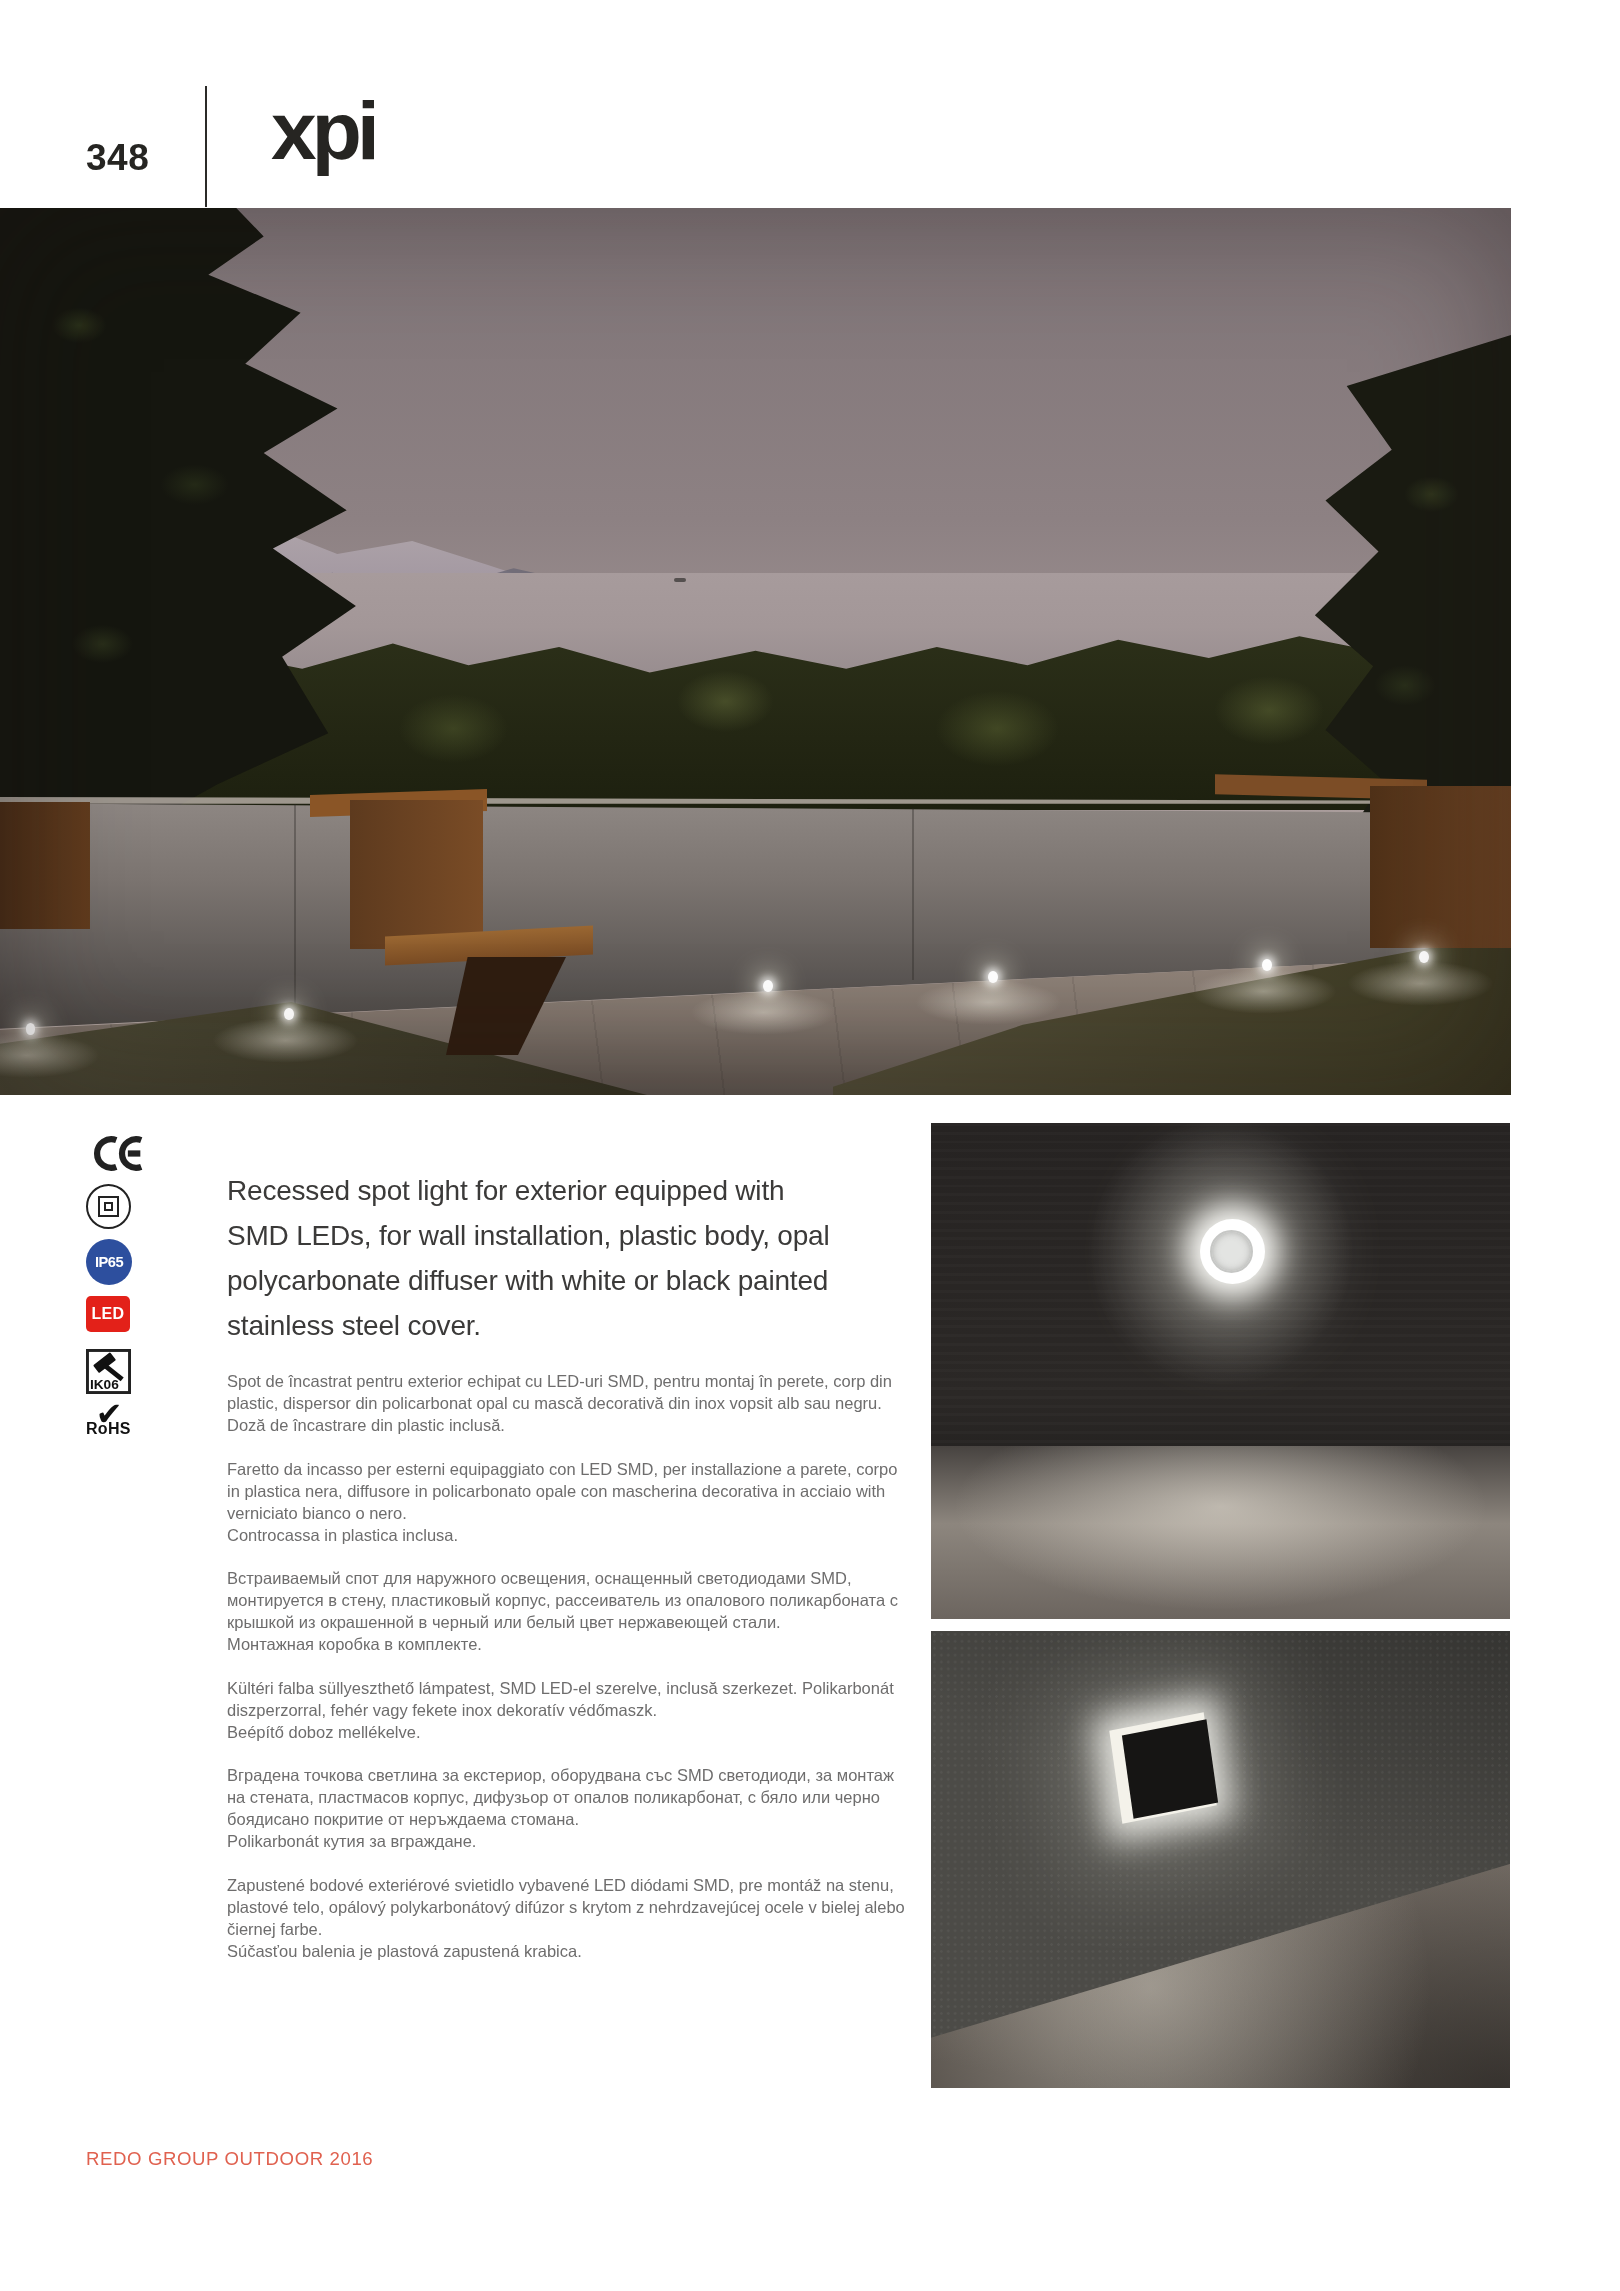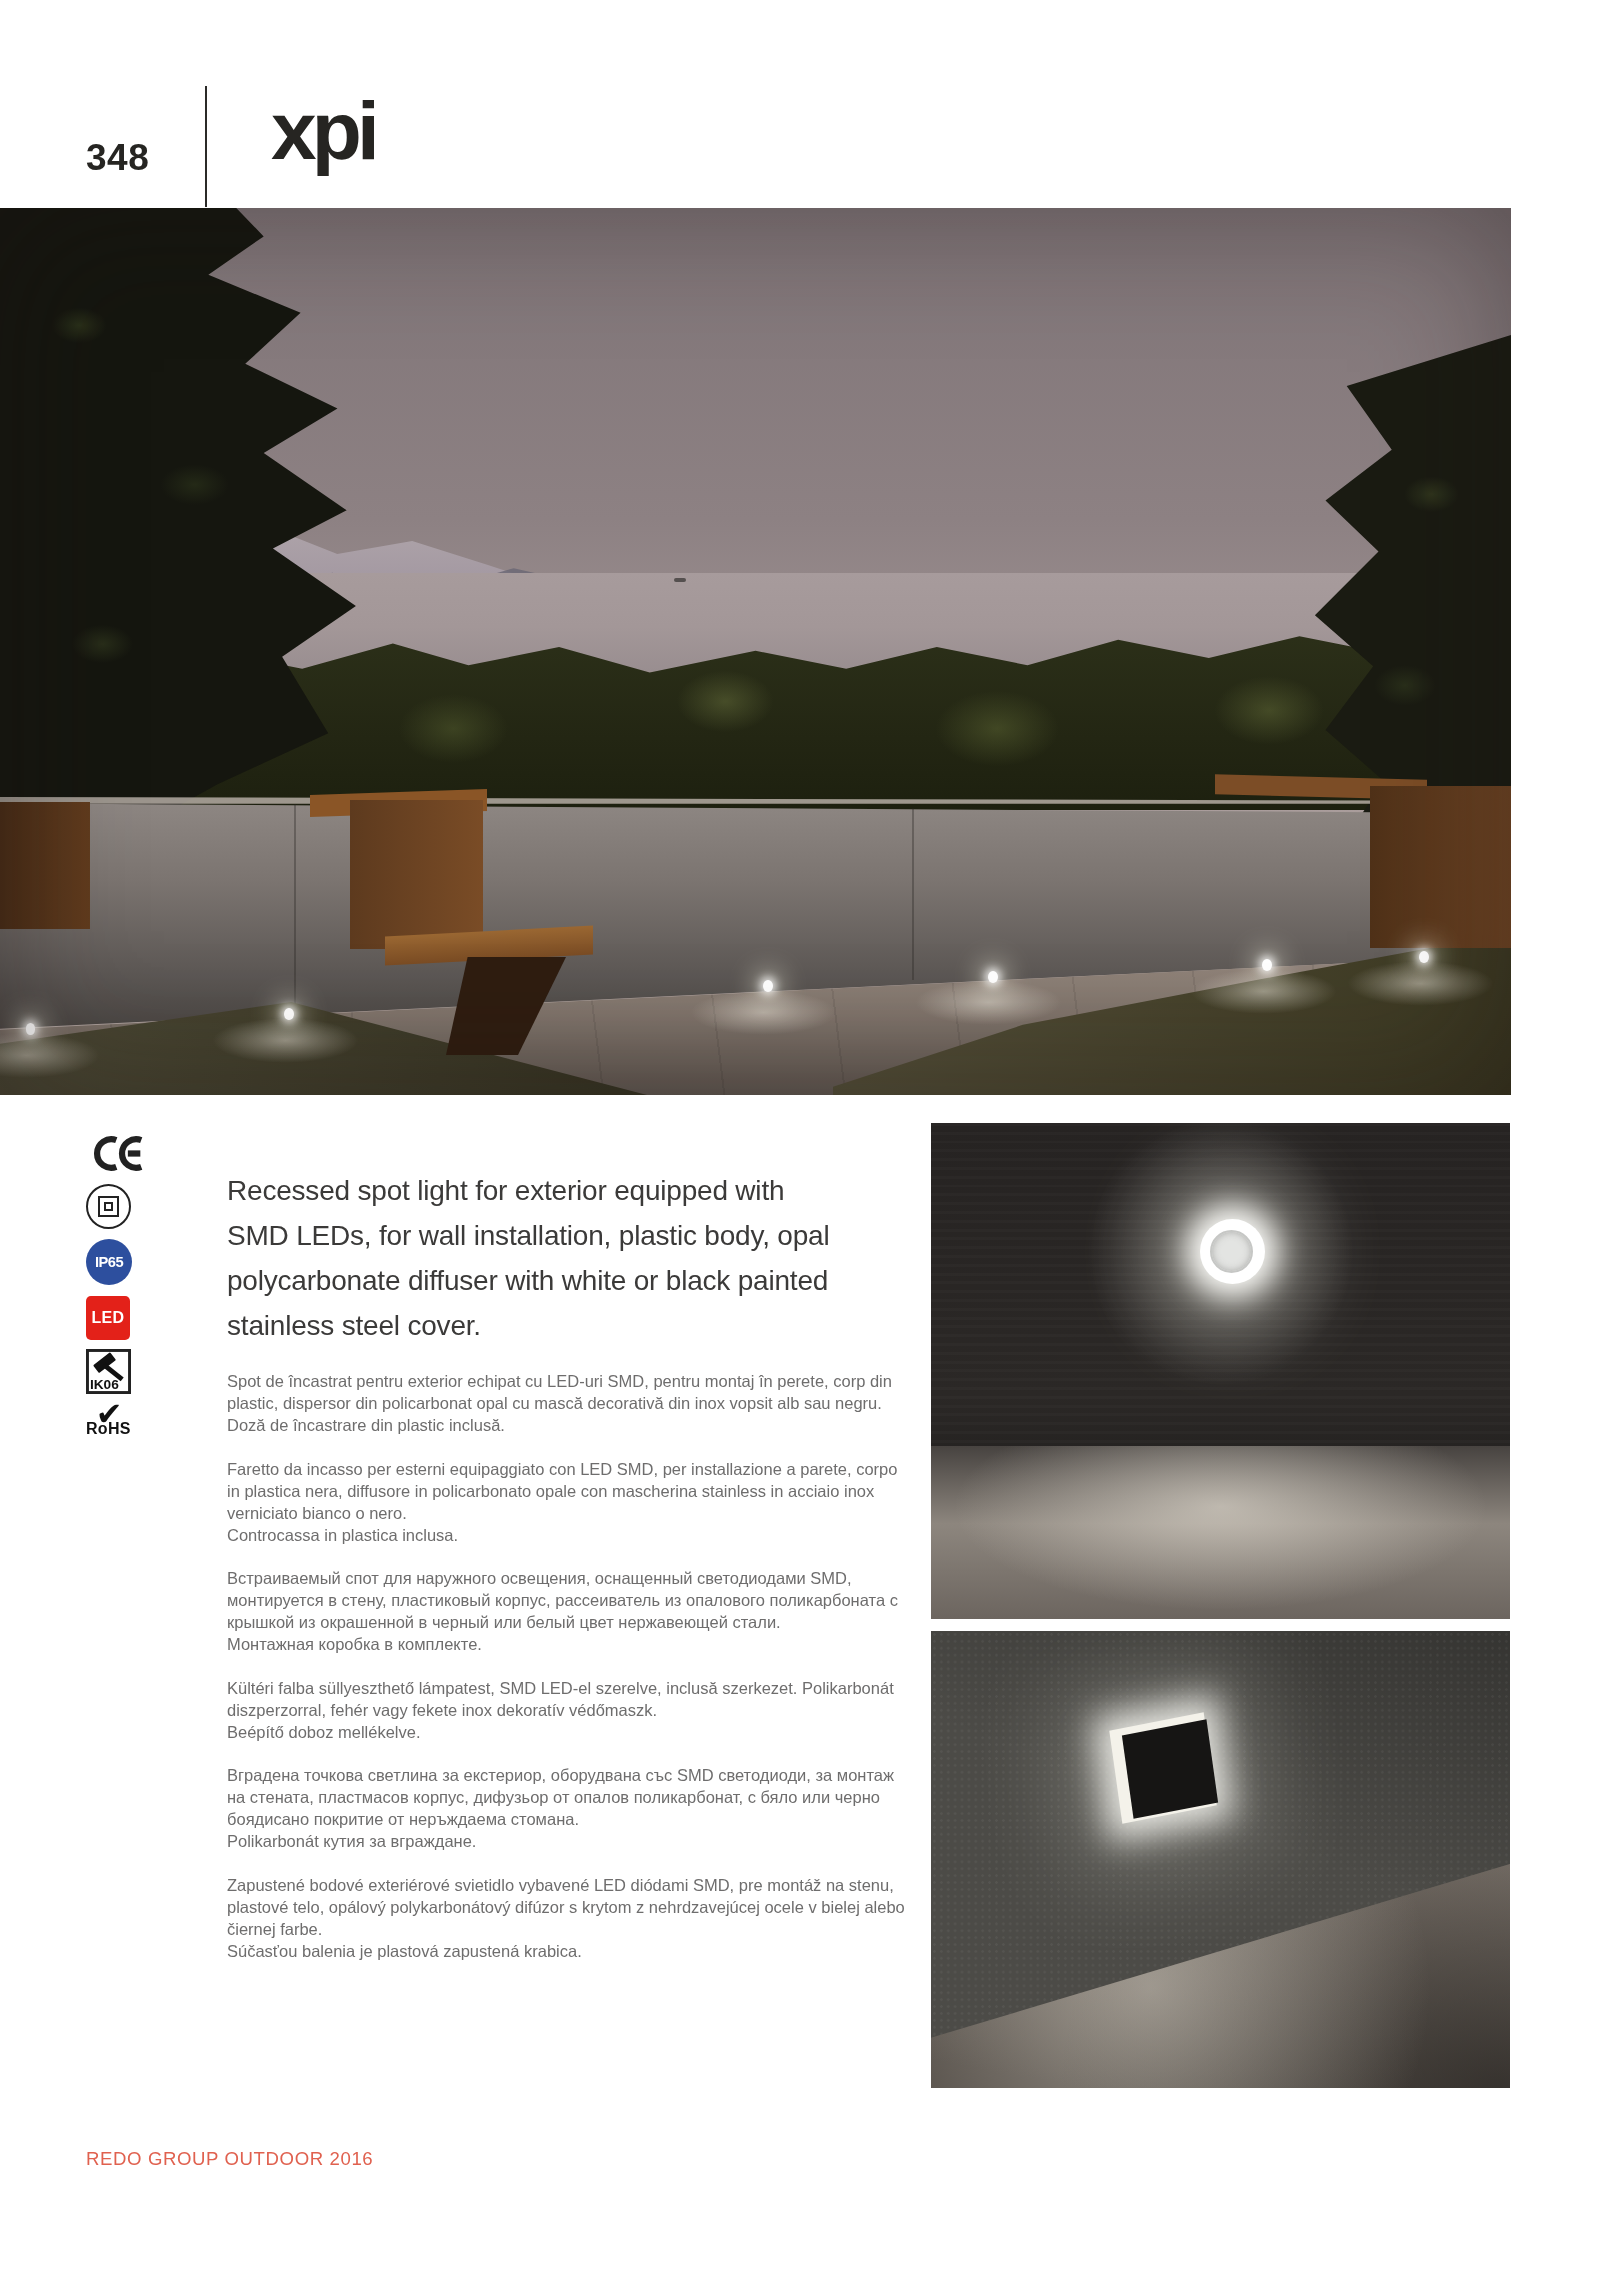--- a/index.html
+++ b/index.html
@@ -88,21 +88,21 @@
         background:radial-gradient(ellipse,rgba(235,230,218,.5),rgba(235,230,218,0) 70%);}
 
   
   .cert{position:absolute;left:86px;}
   .ce-icon{top:1133px;width:57px;height:41px;}
   .classii-icon{top:1184px;width:45px;height:45px;border:2.9px solid #222;border-radius:50%;display:flex;align-items:center;justify-content:center;}
   .classii-sq-outer{width:21.6px;height:21.6px;border:2.9px solid #222;display:flex;align-items:center;justify-content:center;}
   .classii-sq-inner{width:8.8px;height:8.8px;border:2.9px solid #222;}
   .ip65-badge{top:1239px;width:46px;height:46px;border-radius:50%;background:var(--ip65-bg);
         display:flex;align-items:center;justify-content:center;color:#fff;font-weight:bold;font-size:14.7px;letter-spacing:-0.5px;}
-  .led-badge{top:1296px;width:44px;height:44px;border-radius:4.9px;background:var(--led-bg);
+  .led-badge{top:1296px;width:44px;height:36px;border-radius:4.9px;background:var(--led-bg);
         display:flex;align-items:center;justify-content:center;color:#fff;font-weight:bold;font-size:16px;letter-spacing:0.3px;}
   .ik06-icon{top:1349px;width:45px;height:45px;}
   .rohs-icon{top:1402px;width:59px;text-align:left;color:#111;}
   .rohs-check{font-family:"DejaVu Sans",sans-serif;font-size:32px;font-weight:bold;line-height:.8;margin-left:9.8px;}
   .rohs-label{font-size:16px;font-weight:bold;letter-spacing:0.3px;margin-top:-7.8px;}
 
   
   .desc-en{position:absolute;left:227px;top:1123px;width:745px;color:var(--text-dark);
         font-size:28px;line-height:45px;white-space:pre-line;letter-spacing:-0.2px;}
   .desc-en p{margin:0;}
@@ -231,21 +231,21 @@
 SMD LEDs, for wall installation, plastic body, opal
 polycarbonate diffuser with white or black painted
 stainless steel cover.</p>
   </div>
 
   <div class="translations">
     <p>Spot de încastrat pentru exterior echipat cu LED-uri SMD, pentru montaj în perete, corp din
 plastic, dispersor din policarbonat opal cu mască decorativă din inox vopsit alb sau negru.
 Doză de încastrare din plastic inclusă.</p>
     <p>Faretto da incasso per esterni equipaggiato con LED SMD, per installazione a parete, corpo
-in plastica nera, diffusore in policarbonato opale con mascherina stainless in acciaio inox
+in plastica nera, diffusore in policarbonato opale con mascherina decorativa in acciaio with
 verniciato bianco o nero.
 Controcassa in plastica inclusa.</p>
     <p>Встраиваемый спот для наружного освещения, оснащенный светодиодами SMD,
 монтируется в стену, пластиковый корпус, рассеиватель из опалового поликарбоната с
 крышкой из окрашенной в черный или белый цвет нержавеющей стали.
 Монтажная коробка в комплекте.</p>
     <p>Kültéri falba süllyeszthető lámpatest, SMD LED-el szerelve, inclusă szerkezet. Polikarbonát
 diszperzorral, fehér vagy fekete inox dekoratív védőmaszk.
 Beépítő doboz mellékelve.</p>
     <p>Вградена точкова светлина за екстериор, оборудвана със SMD светодиоди, за монтаж

